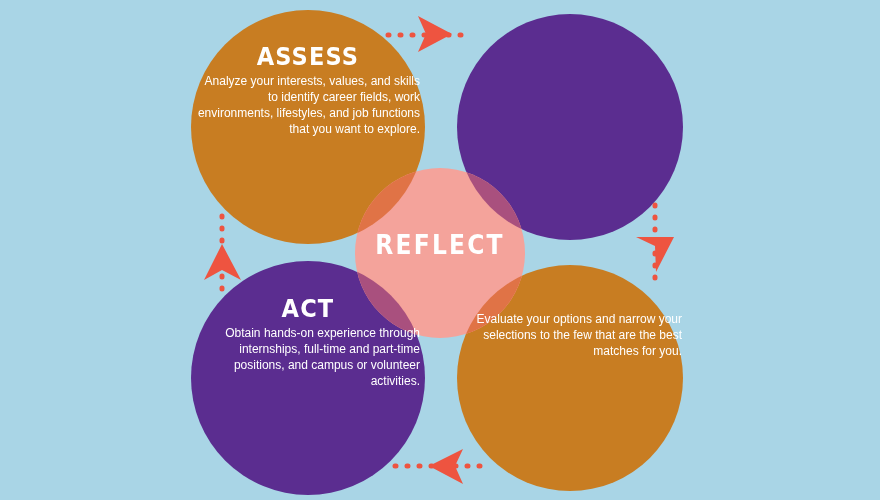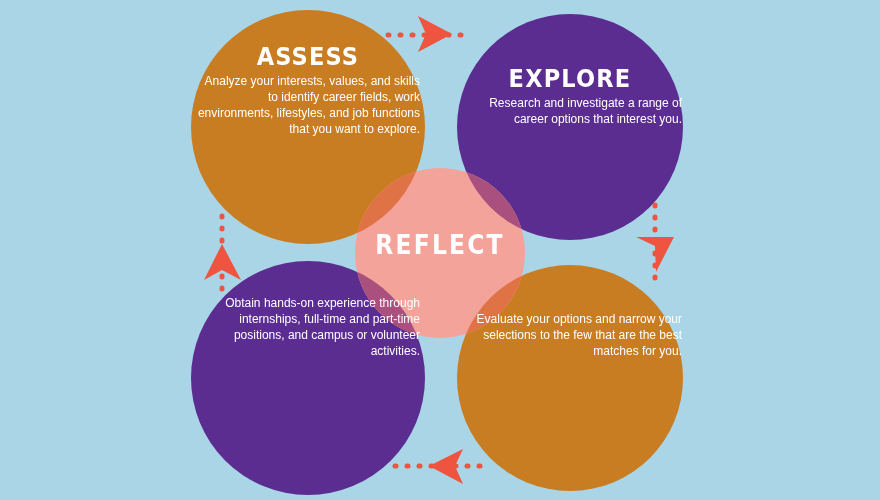--- a/index.html
+++ b/index.html
@@ -122,30 +122,27 @@
       <line x1="222" y1="216" x2="222" y2="296" stroke="#ee5440" stroke-width="5" stroke-linecap="round" stroke-dasharray="1 11"></line>
       <path d="M 204 280 L 222 244 L 241 280 L 222 270 Z" fill="#ee5440"></path>
     </g>
   </svg>
 
   <div class="node-text" id="txt-assess">
     <div class="node-title">ASSESS</div>
     <div class="node-body">Analyze your interests, values, and skills to identify career fields, work environments, lifestyles, and job functions that you want to explore.</div>
   </div>
 
-  <div class="node-text" id="txt-explore">
-    <div class="node-title">EXPLORE</div>
-    <div class="node-body">Research and investigate a range of career options that interest you.</div>
-  </div>
 
   <div class="node-text" id="txt-decide">
     <div class="node-body">Evaluate your options and narrow your selections to the few that are the best matches for you.</div>
   </div>
 
   <div class="node-text" id="txt-act">
+    <div class="node-title">ACT</div>
     <div class="node-body">Obtain hands-on experience through internships, full-time and part-time positions, and campus or volunteer activities.</div>
   </div>
 
   <div class="node-text" id="txt-reflect">
     <div class="node-title">REFLECT</div>
   </div>
 
 </div>
 
 </body></html>

